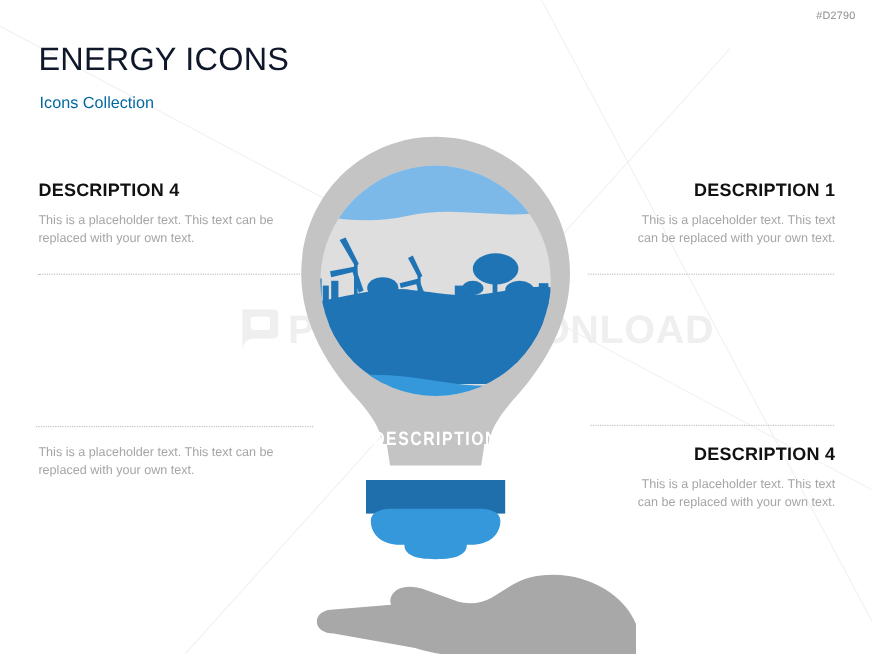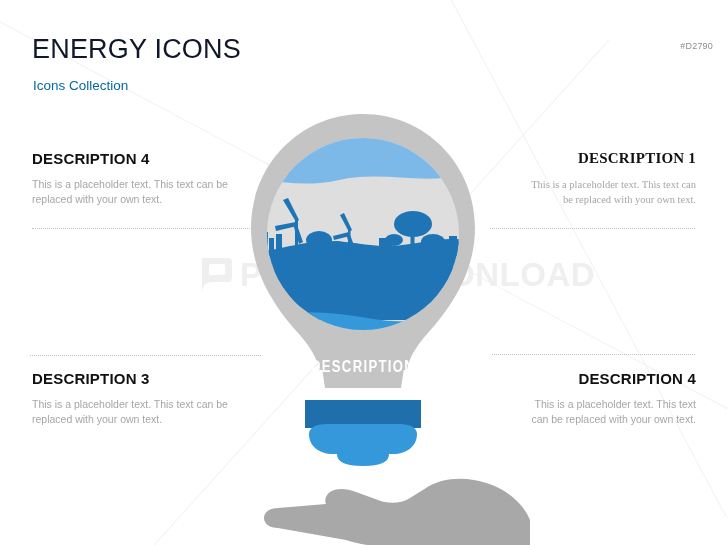--- a/index.html
+++ b/index.html
@@ -8,21 +8,21 @@
     font-family:"Liberation Sans", sans-serif;
     overflow:hidden;position:relative;
   }
   .slide{position:absolute;inset:0;width:727px;height:545px;background:#fff;overflow:hidden;}
 
   
   .guide{position:absolute;background:#f2f2f2;transform-origin:0 0;pointer-events:none;}
 
   .doc-id{
     position:absolute;right:14px;top:8px;
-    font-size:9px;color:#8d8d8d;letter-spacing:.2px;margin-top:33px;
+    font-size:9px;color:#8d8d8d;letter-spacing:.2px;
   }
 
   .title{
     position:absolute;left:32px;top:34px;
     font-size:27px;color:#0f172a;letter-spacing:.2px;font-weight:400;
   }
   .subtitle{
     position:absolute;left:33px;top:78px;
     font-size:13.5px;color:#0369a1;font-weight:400;
   }
@@ -33,21 +33,21 @@
     font-size:15px;color:#111;font-weight:700;letter-spacing:.2px;
     margin:0 0 10px 0;
   }
   .block .body{
     font-size:10.5px;color:#a6a6a6;line-height:1.45;margin:0;
   }
   .left{left:32px;width:230px;text-align:left;}
   .right{right:31px;width:175px;text-align:right;}
 
   #blk4{top:150px;}
-  #blk1{top:150px;font-family:Liberation Serif, serif;}
+  #blk1{top:150px;}
   #blk3{top:370px;}
   #blk2{top:370px;}
 
   .dots{
     position:absolute;height:1px;
     border-top:1px dotted #c2c2c2;
   }
   #dots4{left:32px;width:224px;top:228px;}
   #dots1{left:490px;width:205px;top:228px;}
   #dots3{left:30px;width:231px;top:355px;}
@@ -98,21 +98,20 @@
   <div class="dots" id="dots4"></div>
 
   <div class="block right" id="blk1">
     <p class="head">DESCRIPTION 1</p>
     <p class="body">This is a placeholder text. This text can be replaced with your own text.</p>
   </div>
   <div class="dots" id="dots1"></div>
 
   <div class="dots" id="dots3"></div>
   <div class="block left" id="blk3">
-    <p class="head">DESCRIPTION 3</p>
     <p class="body">This is a placeholder text. This text can be replaced with your own text.</p>
   </div>
 
   <div class="dots" id="dots2"></div>
   <div class="block right" id="blk2">
     <p class="head">DESCRIPTION 4</p>
     <p class="body">This is a placeholder text. This text can be replaced with your own text.</p>
   </div>
 
   <div class="wm">

